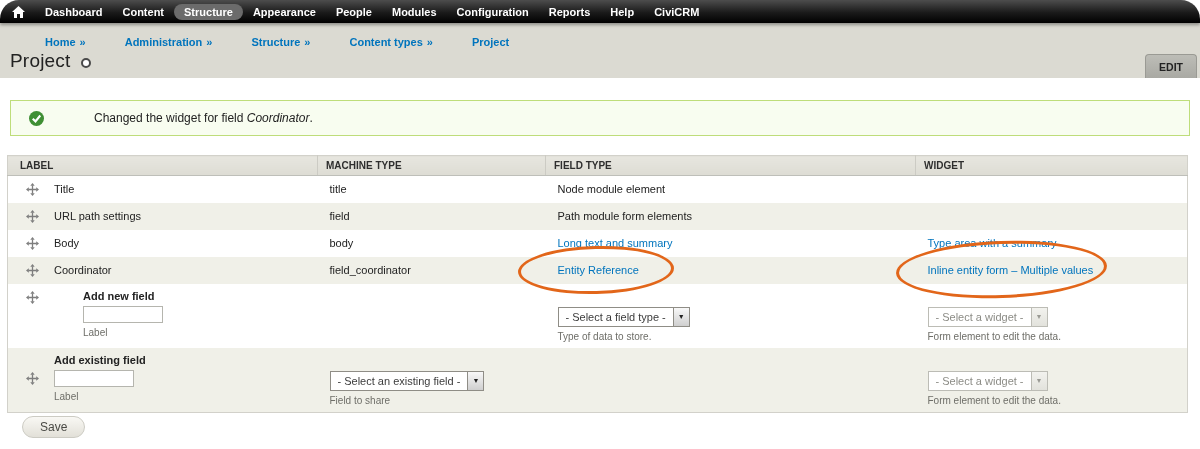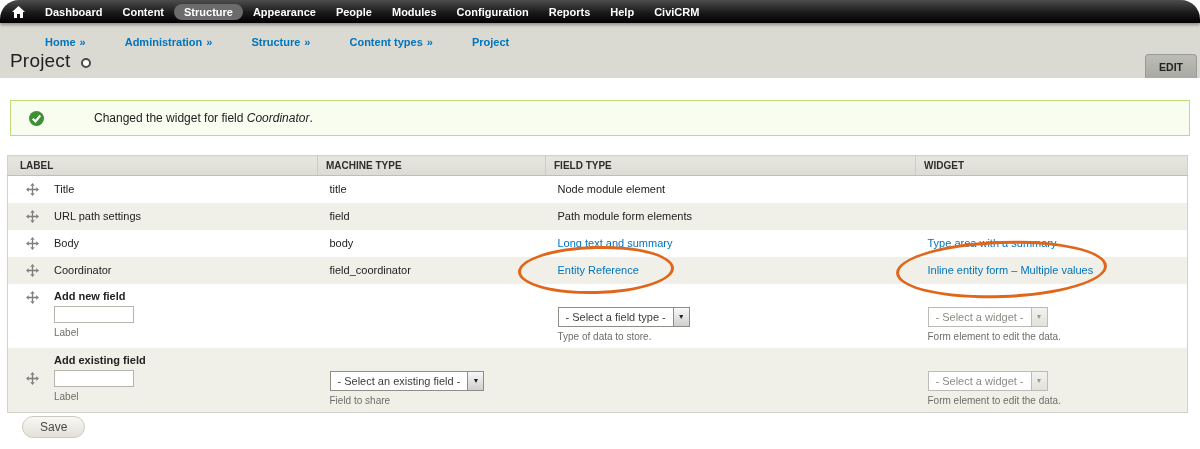--- a/index.html
+++ b/index.html
@@ -241,21 +241,21 @@
           <span>Coordinator</span>
             </span>
           </td>
         <td>field_coordinator</td>
         <td><a class="blue-link">Entity Reference</a></td>
         <td><a class="blue-link">Inline entity form – Multiple values</a></td>
       </tr>
 
       <tr class="add-row">
         <td class="c-label">
-          <span class="label-flex" style="align-items:flex-start;">
+          <span class="label-flex" style="align-items:flex-start;gap:29px;">
             <span class="drag" style="margin-top:1px;">
                 <svg width="13" height="13" viewBox="0 0 13 13">
                   <g stroke="#7d7d7d" stroke-width="1.3">
                     <line x1="6.5" y1="2.5" x2="6.5" y2="10.5"></line>
                     <line x1="2.5" y1="6.5" x2="10.5" y2="6.5"></line>
                   </g>
                   <g fill="#7d7d7d">
                     <polygon points="6.5,0 4.3,2.8 8.7,2.8"></polygon>
                     <polygon points="6.5,13 4.3,10.2 8.7,10.2"></polygon>
                     <polygon points="0,6.5 2.8,4.3 2.8,8.7"></polygon>

